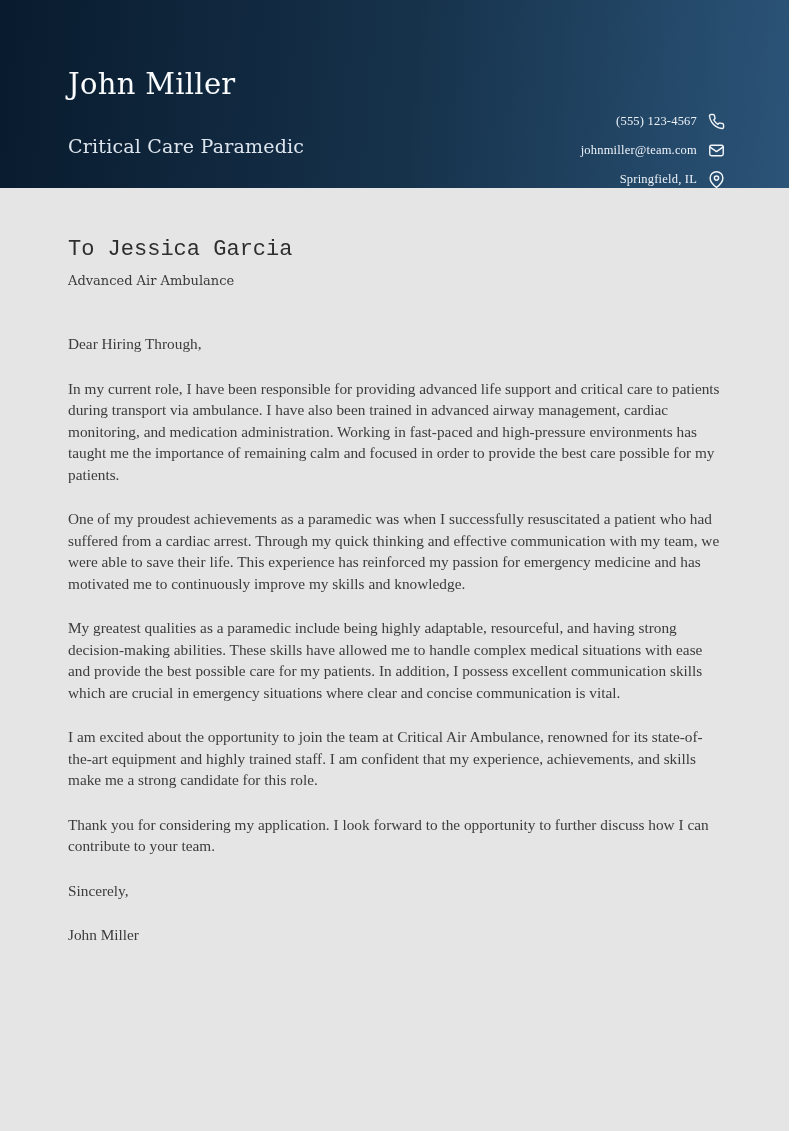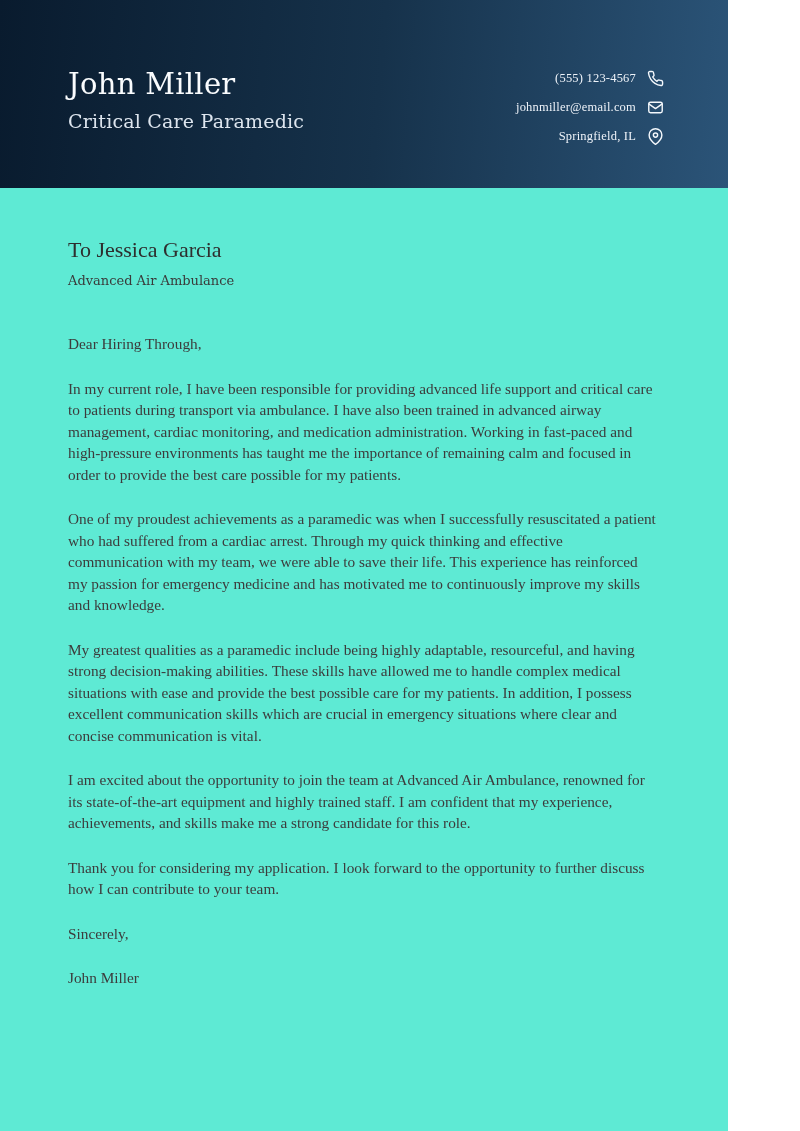--- a/index.html
+++ b/index.html
@@ -4,23 +4,23 @@
 <style>
   * { box-sizing: border-box; }
   html, body { margin: 0; padding: 0; }
   body {
     width: 800px; height: 1131px;
     background: #ffffff;
     font-family: "Liberation Serif", serif;
   }
   .page {
     position: relative;
-    width: 728px; height: 1131px;
+    width: 789px; height: 1131px;
     overflow: hidden;
-    background: #5eead4;
+    background: #e5e5e5;
   }
 
   
   .hero {
     height: 188px;
     background: linear-gradient(95deg, #091b2e 0%, #16324b 52%, #2b5478 100%);
     display: flex;
     justify-content: space-between;
     padding: 0 64px 0 68px;
     color: #ffffff;
@@ -29,35 +29,36 @@
   .name {
     margin: 0;
     font-family: "DejaVu Serif", serif;
     font-weight: 400;
     font-size: 29px;
     line-height: 36px;
     color: #fafcfe;
     letter-spacing: 0.3px;
   }
   .role {
-    margin: 7px 0 0;
+    margin: 32px 0 0;
     font-family: "DejaVu Serif", serif;
     font-weight: 400;
     font-size: 19px;
     line-height: 24px;
     color: #dde5ee;
     letter-spacing: 0.2px;
     text-align: center;
   }
   .hero-right {
     padding-top: 70px;
     display: flex;
     flex-direction: column;
     align-items: flex-end;
     gap: 12px;
+    justify-content: flex-end;
   }
   .contact-row {
     display: flex;
     align-items: center;
     gap: 11px;
     font-size: 12.5px;
     line-height: 17px;
     color: #eef3f9;
     letter-spacing: 0.2px;
   }
@@ -68,21 +69,21 @@
     flex: 0 0 auto;
   }
 
   
   .letter {
     padding: 48px 67px 0 68px;
     color: #3c3c3c;
   }
   .recipient {
     margin: 0;
-    font-family: Liberation Serif, serif;
+    font-family: Liberation Mono, monospace;
     font-weight: 400;
     font-size: 22px;
     line-height: 28px;
     color: #2e2e2e;
   }
   .company {
     margin: 7px 0 42px;
     font-family: "DejaVu Serif", serif;
     font-weight: 400;
     font-size: 13px;
@@ -109,21 +110,21 @@
     <div class="hero-right">
 
       <div class="contact-row">
         <span>(555) 123-4567</span>
         <svg viewBox="0 0 24 24" aria-hidden="true">
           <path d="M22 16.92v3a2 2 0 0 1-2.18 2 19.79 19.79 0 0 1-8.63-3.07 19.5 19.5 0 0 1-6-6 19.79 19.79 0 0 1-3.07-8.67A2 2 0 0 1 4.11 2h3a2 2 0 0 1 2 1.72 12.84 12.84 0 0 0 .7 2.81 2 2 0 0 1-.45 2.11L8.09 9.91a16 16 0 0 0 6 6l1.27-1.27a2 2 0 0 1 2.11-.45 12.84 12.84 0 0 0 2.81.7A2 2 0 0 1 22 16.92z"></path>
         </svg>
       </div>
 
       <div class="contact-row">
-        <span>johnmiller@email.com</span>
+        <span>johnmiller@team.com</span>
         <svg viewBox="0 0 24 24" aria-hidden="true">
           <rect x="2.5" y="4.5" width="19" height="15" rx="2.5"></rect>
           <polyline points="21.5 7 12 13.5 2.5 7"></polyline>
         </svg>
       </div>
 
       <div class="contact-row">
         <span>Springfield, IL</span>
         <svg viewBox="0 0 24 24" aria-hidden="true">
           <path d="M21 10c0 7-9 13-9 13s-9-6-9-13a9 9 0 0 1 18 0z"></path>
@@ -136,20 +137,20 @@
 
   <main class="letter">
     <h2 class="recipient">To Jessica Garcia</h2>
     <div class="company">Advanced Air Ambulance</div>
 
     <p class="par">Dear Hiring Through,</p>
 
     <p class="par">In my current role, I have been responsible for providing advanced life support and critical care to patients during transport via ambulance. I have also been trained in advanced airway management, cardiac monitoring, and medication administration. Working in fast-paced and high-pressure environments has taught me the importance of remaining calm and focused in order to provide the best care possible for my patients.</p>
     <p class="par">One of my proudest achievements as a paramedic was when I successfully resuscitated a patient who had suffered from a cardiac arrest. Through my quick thinking and effective communication with my team, we were able to save their life. This experience has reinforced my passion for emergency medicine and has motivated me to continuously improve my skills and knowledge.</p>
     <p class="par">My greatest qualities as a paramedic include being highly adaptable, resourceful, and having strong decision-making abilities. These skills have allowed me to handle complex medical situations with ease and provide the best possible care for my patients. In addition, I possess excellent communication skills which are crucial in emergency situations where clear and concise communication is vital.</p>
-    <p class="par">I am excited about the opportunity to join the team at Advanced Air Ambulance, renowned for its state-of-the-art equipment and highly trained staff. I am confident that my experience, achievements, and skills make me a strong candidate for this role.</p>
+    <p class="par">I am excited about the opportunity to join the team at Critical Air Ambulance, renowned for its state-of-the-art equipment and highly trained staff. I am confident that my experience, achievements, and skills make me a strong candidate for this role.</p>
     <p class="par">Thank you for considering my application. I look forward to the opportunity to further discuss how I can contribute to your team.</p>
 
     <p class="par">Sincerely,</p>
     <p class="par">John Miller</p>
   </main>
 
 </div>
 
 </body></html>

